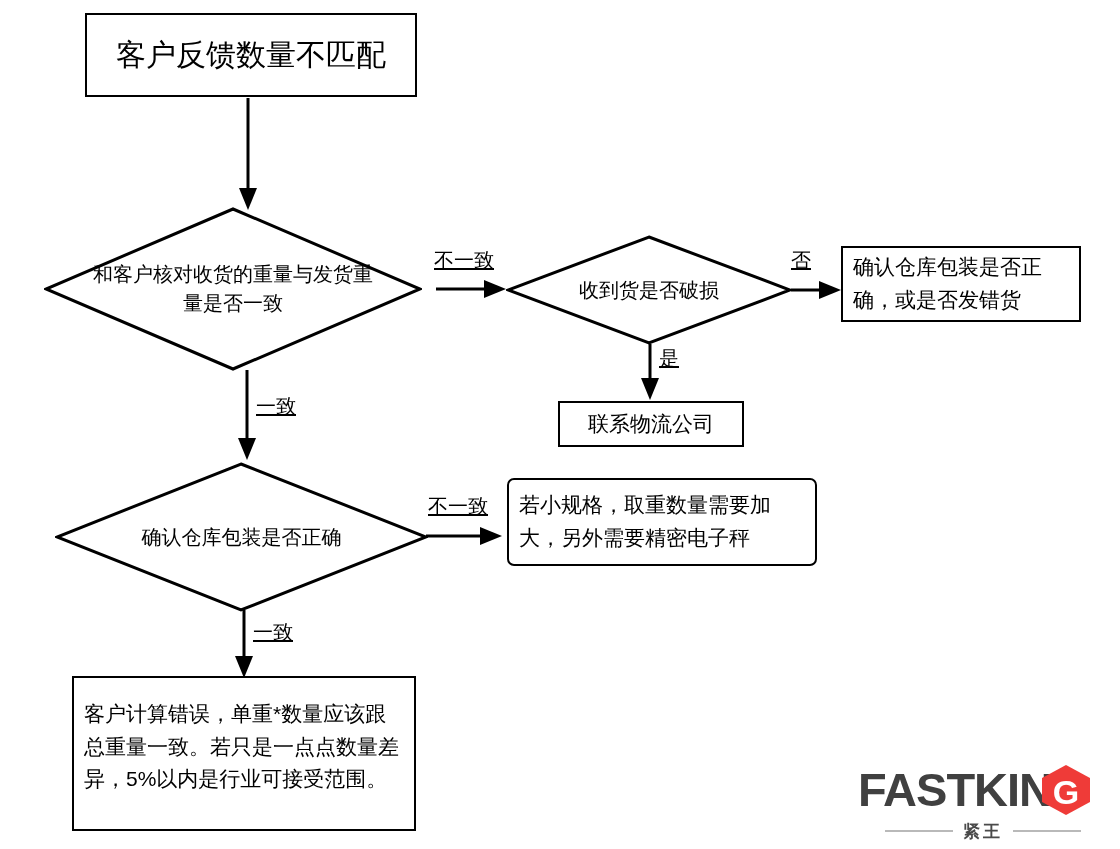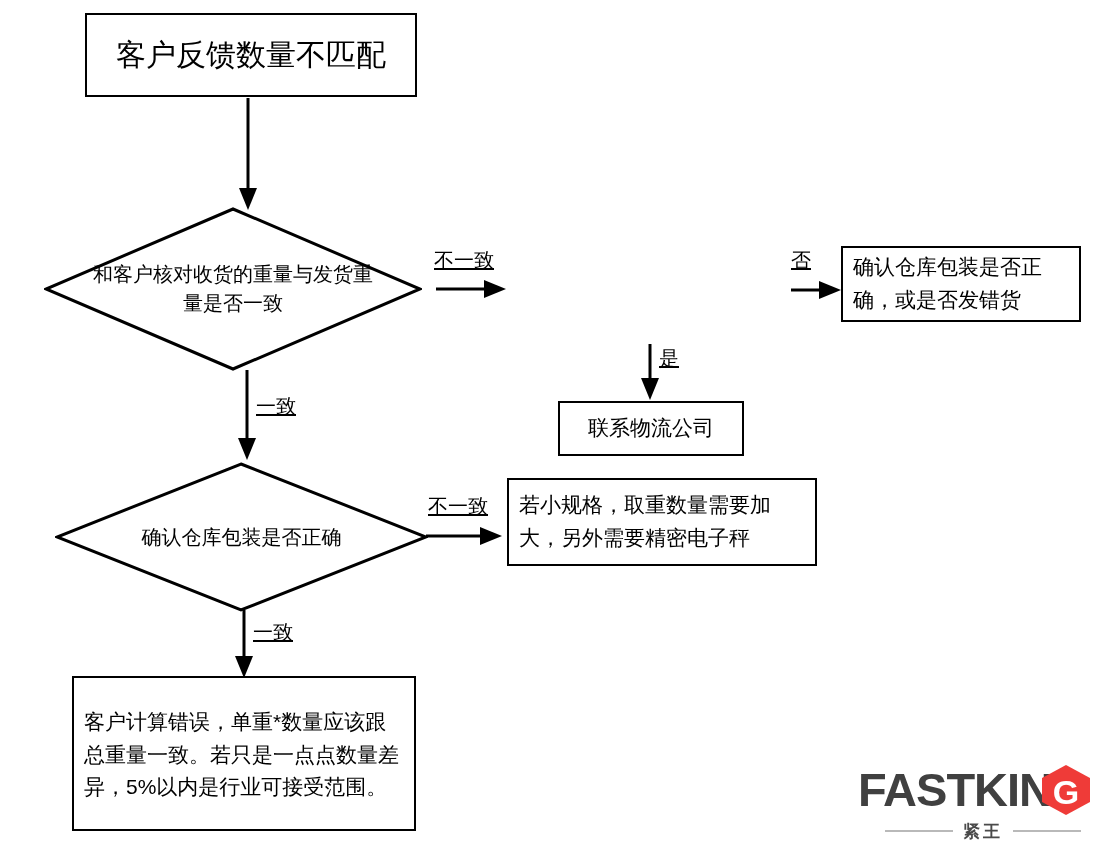--- a/index.html
+++ b/index.html
@@ -171,38 +171,44 @@
     </svg>
     <div class="dtext">和客户核对收货的重量与发货重量是否一致</div>
   </div>
 
   <svg class="conn" style="left:436px; top:278px; width:72px; height:24px;">
     <line x1="0" y1="11" x2="54" y2="11"></line>
     <polygon points="70,11 48,2 48,20" fill="#000000"></polygon>
   </svg>
   <div class="edge-label" style="left:434px; top:250px;">不一致</div>
 
+  <div class="diamond" style="left:506px; top:235px; width:286px; height:110px;">
+    <svg width="286" height="110" viewBox="0 0 286 110">
+      <polygon points="143,2 284,55 143,108 2,55" fill="#ffffff" stroke="#000000" stroke-width="3"></polygon>
+    </svg>
+    <div class="dtext">收到货是否破损</div>
+  </div>
 
   <svg class="conn" style="left:791px; top:279px; width:52px; height:24px;">
     <line x1="0" y1="11" x2="34" y2="11"></line>
     <polygon points="50,11 28,2 28,20" fill="#000000"></polygon>
   </svg>
   <div class="edge-label" style="left:791px; top:250px;">否</div>
 
   <div class="node box para" style="left:841px; top:246px; width:240px; height:76px;">
     <span>确认仓库包装是否正确，或是否发错货</span>
   </div>
 
   <svg class="conn" style="left:647px; top:344px; width:6px; height:58px;">
     <line x1="3" y1="0" x2="3" y2="40"></line>
     <polygon points="3,56 -6,34 12,34" fill="#000000"></polygon>
   </svg>
   <div class="edge-label" style="left:659px; top:348px;">是</div>
 
-  <div class="node box single" style="left:558px; top:401px; width:186px; height:55px;">
+  <div class="node box single" style="left:558px; top:401px; width:186px; height:46px;">
     <span>联系物流公司</span>
   </div>
 
   <svg class="conn" style="left:244px; top:370px; width:6px; height:92px;">
     <line x1="3" y1="0" x2="3" y2="74"></line>
     <polygon points="3,90 -6,68 12,68" fill="#000000"></polygon>
   </svg>
   <div class="edge-label" style="left:256px; top:396px;">一致</div>
 
   <div class="diamond" style="left:55px; top:462px; width:373px; height:150px;">
@@ -211,31 +217,31 @@
     </svg>
     <div class="dtext">确认仓库包装是否正确</div>
   </div>
 
   <svg class="conn" style="left:426px; top:525px; width:78px; height:24px;">
     <line x1="0" y1="11" x2="60" y2="11"></line>
     <polygon points="76,11 54,2 54,20" fill="#000000"></polygon>
   </svg>
   <div class="edge-label" style="left:428px; top:496px;">不一致</div>
 
-  <div class="node box para" style="left:507px; top:478px; width:310px; height:88px;">
+  <div class="node box para" style="left:507px; top:478px; width:310px; height:88px;border-radius:7px;">
     <span>若小规格，取重数量需要加大，另外需要精密电子秤</span>
   </div>
 
   <svg class="conn" style="left:241px; top:610px; width:6px; height:70px;">
     <line x1="3" y1="0" x2="3" y2="52"></line>
     <polygon points="3,68 -6,46 12,46" fill="#000000"></polygon>
   </svg>
   <div class="edge-label" style="left:253px; top:622px;">一致</div>
 
-  <div class="node box para" style="left:72px; top:676px; width:344px; height:155px; align-items:flex-start; padding-top:28px;">
+  <div class="node box para" style="left:72px; top:676px; width:344px; height:155px; align-items:flex-start; padding-top:20px;">
     <span>客户计算错误，单重*数量应该跟总重量一致。若只是一点点数量差异，5%以内是行业可接受范围。</span>
   </div>
 
   <div id="logo">
     <div class="logo-word">FASTKIN</div>
     <svg class="logo-hex" viewBox="0 0 54 52">
       <polygon points="27,1 51,14 51,38 27,51 3,38 3,14" fill="#ef3b38"></polygon>
     </svg>
     <div class="logo-g">G</div>
     <div class="logo-sub">

